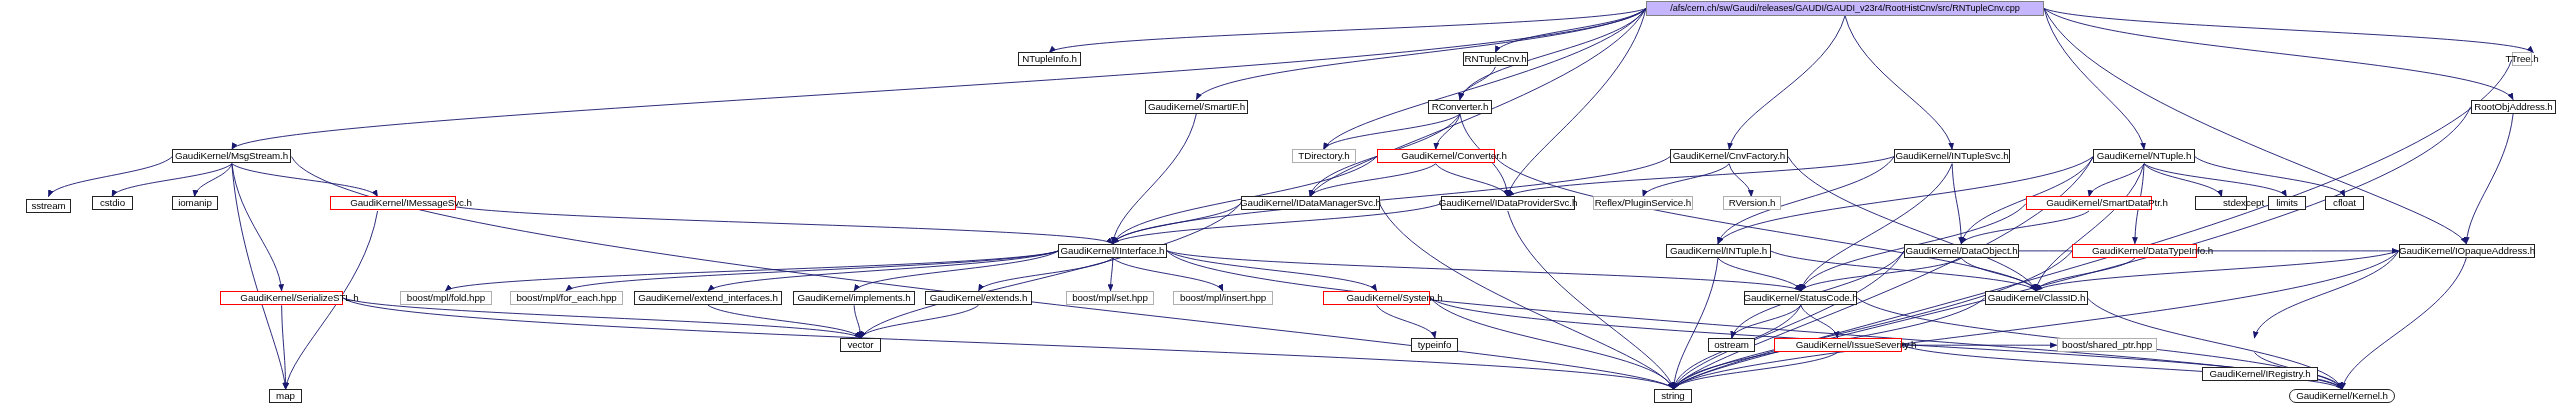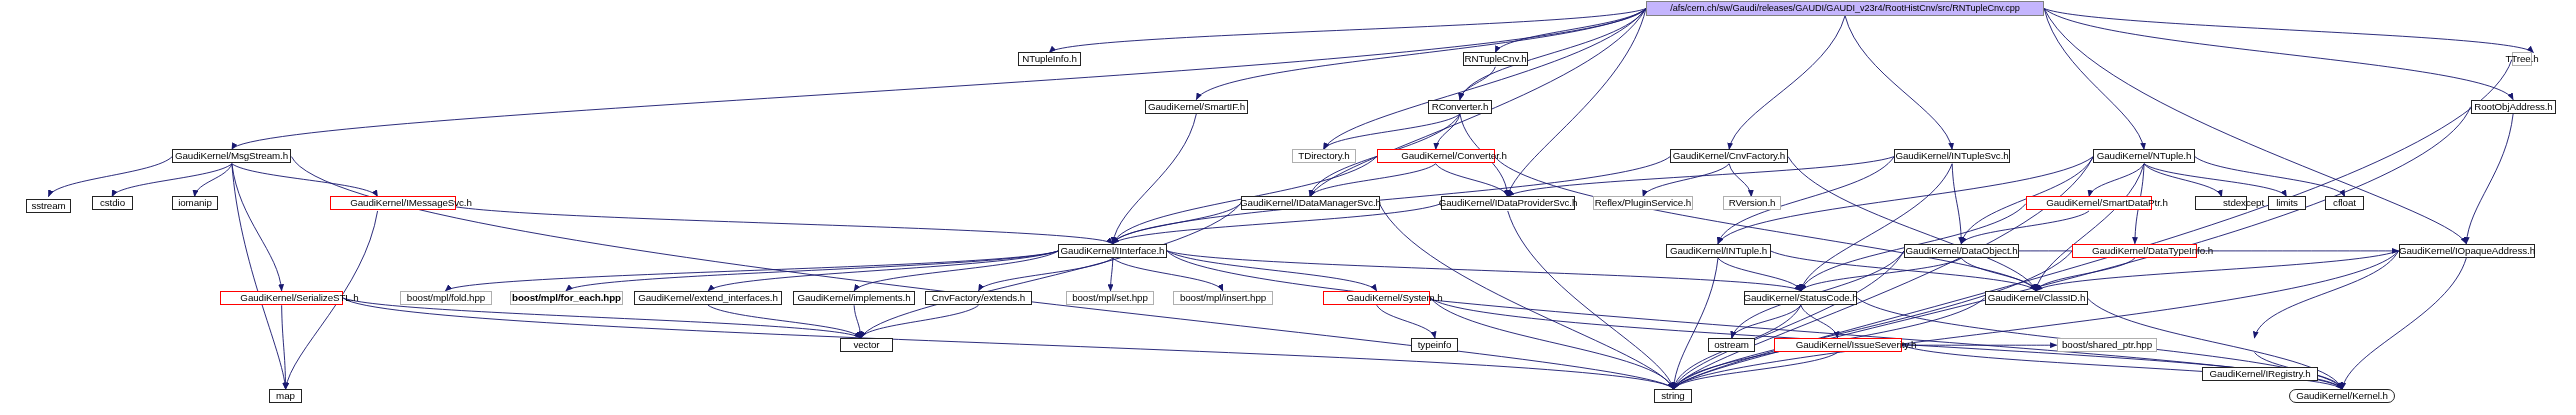--- a/index.html
+++ b/index.html
@@ -241,42 +241,42 @@
       </div>
       <div class="node bold" style="left: 1985px; top: 291px; width: 103px; height: 14.4px;">
         <span class="lbl">GaudiKernel/ClassID.h</span>
       </div>
       <div class="node red" style="left: 220px; top: 291px; width: 123px; height: 14.4px;">
         <span class="lbl">GaudiKernel/SerializeSTL.h</span>
       </div>
       <div class="node thin" style="left: 400px; top: 291px; width: 92px; height: 14.4px;">
         <span class="lbl">boost/mpl/fold.hpp</span>
       </div>
-      <div class="node thin" style="left: 510px; top: 291px; width: 113px; height: 14.4px; font-weight: bold;">
+      <div class="node thin" style="left: 510px; top: 291px; width: 113px; height: 14.4px;">
         <span class="lbl">boost/mpl/for_each.hpp</span>
       </div>
       <div class="node bold" style="left: 634px; top: 291px; width: 148px; height: 14.4px;">
         <span class="lbl">GaudiKernel/extend_interfaces.h</span>
       </div>
       <div class="node bold" style="left: 793px; top: 291px; width: 122px; height: 14.4px;">
         <span class="lbl">GaudiKernel/implements.h</span>
       </div>
       <div class="node bold" style="left: 925px; top: 291px; width: 107px; height: 14.4px;">
-        <span class="lbl">CnvFactory/extends.h</span>
+        <span class="lbl">GaudiKernel/extends.h</span>
       </div>
       <div class="node thin" style="left: 1066px; top: 291px; width: 88px; height: 14.4px;">
         <span class="lbl">boost/mpl/set.hpp</span>
       </div>
       <div class="node thin" style="left: 1173px; top: 291px; width: 100px; height: 14.4px;">
         <span class="lbl">boost/mpl/insert.hpp</span>
       </div>
       <div class="node red" style="left: 1323px; top: 291px; width: 107px; height: 14.4px;">
         <span class="lbl">GaudiKernel/System.h</span>
       </div>
-      <div class="node bold" style="left: 840px; top: 338px; width: 53px; height: 14.4px;">
+      <div class="node bold" style="left: 840px; top: 338px; width: 41px; height: 14.4px;">
         <span class="lbl">vector</span>
       </div>
       <div class="node bold" style="left: 1411px; top: 338px; width: 47px; height: 14.4px;">
         <span class="lbl">typeinfo</span>
       </div>
       <div class="node bold" style="left: 1708px; top: 338px; width: 47px; height: 14.4px;">
         <span class="lbl">ostream</span>
       </div>
       <div class="node red" style="left: 1774px; top: 338px; width: 128px; height: 14.4px;">
         <span class="lbl">GaudiKernel/IssueSeverity.h</span>

